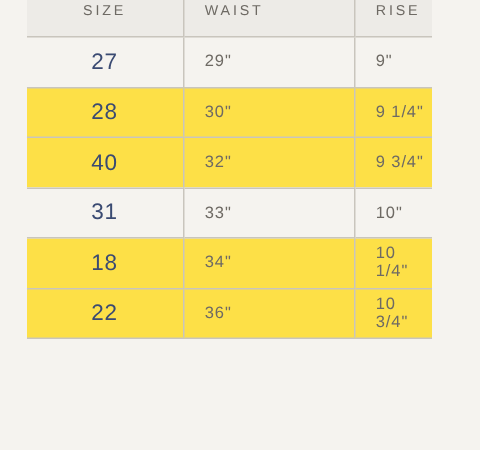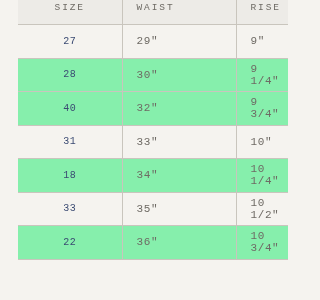--- a/index.html
+++ b/index.html
@@ -13,21 +13,20 @@
     background: #f5f3ef;
     font-family: "Liberation Sans", sans-serif;
   }
 
   .chart-viewport {
     position: relative;
     width: 300px;
     height: 272px;
     background: #f5f3ef;
     overflow: hidden;
-    font-family: Liberation Mono, monospace;
   }
 
   .size-table {
     position: absolute;
     left: 18px;
     top: -9px;
     width: 270px;
     border-collapse: collapse;
     table-layout: fixed;
   }
@@ -56,30 +55,30 @@
     border-bottom: 1px solid #c9c5bd;
   }
   .size-table thead th.h-waist,
   .size-table thead th.h-rise {
     text-align: left;
     padding-left: 14px;
   }
 
   
   .size-table tbody tr.row-odd  td { background: #f5f3ef; }
-  .size-table tbody tr.row-even td { background: #86efac; margin-top: 40px; }
+  .size-table tbody tr.row-even td { background: #fde047; margin-top: 40px; }
 
   .size-table tbody td {
     border-bottom: 1px solid #c9c5bd;
   }
 
   .size-table tbody td.c-size {
     text-align: center;
     color: #3a4a72;
-    font-size: 10px;
+    font-size: 15px;
     letter-spacing: 0.6px;
   }
   .size-table tbody td.c-waist,
   .size-table tbody td.c-rise {
     text-align: left;
     padding-left: 14px;
     color: #6e6a64;
     font-size: 11px;
     letter-spacing: 0.6px;
   }
@@ -128,25 +127,20 @@
       <tr class="row-odd">
         <td class="c-size">31</td>
         <td class="c-waist">33"</td>
         <td class="c-rise">10"</td>
       </tr>
       <tr class="row-even">
         <td class="c-size">18</td>
         <td class="c-waist">34"</td>
         <td class="c-rise">10 1/4"</td>
       </tr>
-      <tr class="row-odd">
-        <td class="c-size">33</td>
-        <td class="c-waist">35"</td>
-        <td class="c-rise">10 1/2"</td>
-      </tr>
       <tr class="row-even">
         <td class="c-size">22</td>
         <td class="c-waist">36"</td>
         <td class="c-rise">10 3/4"</td>
       </tr>
     </tbody>
   </table>
 </div>
 
 </body></html>

